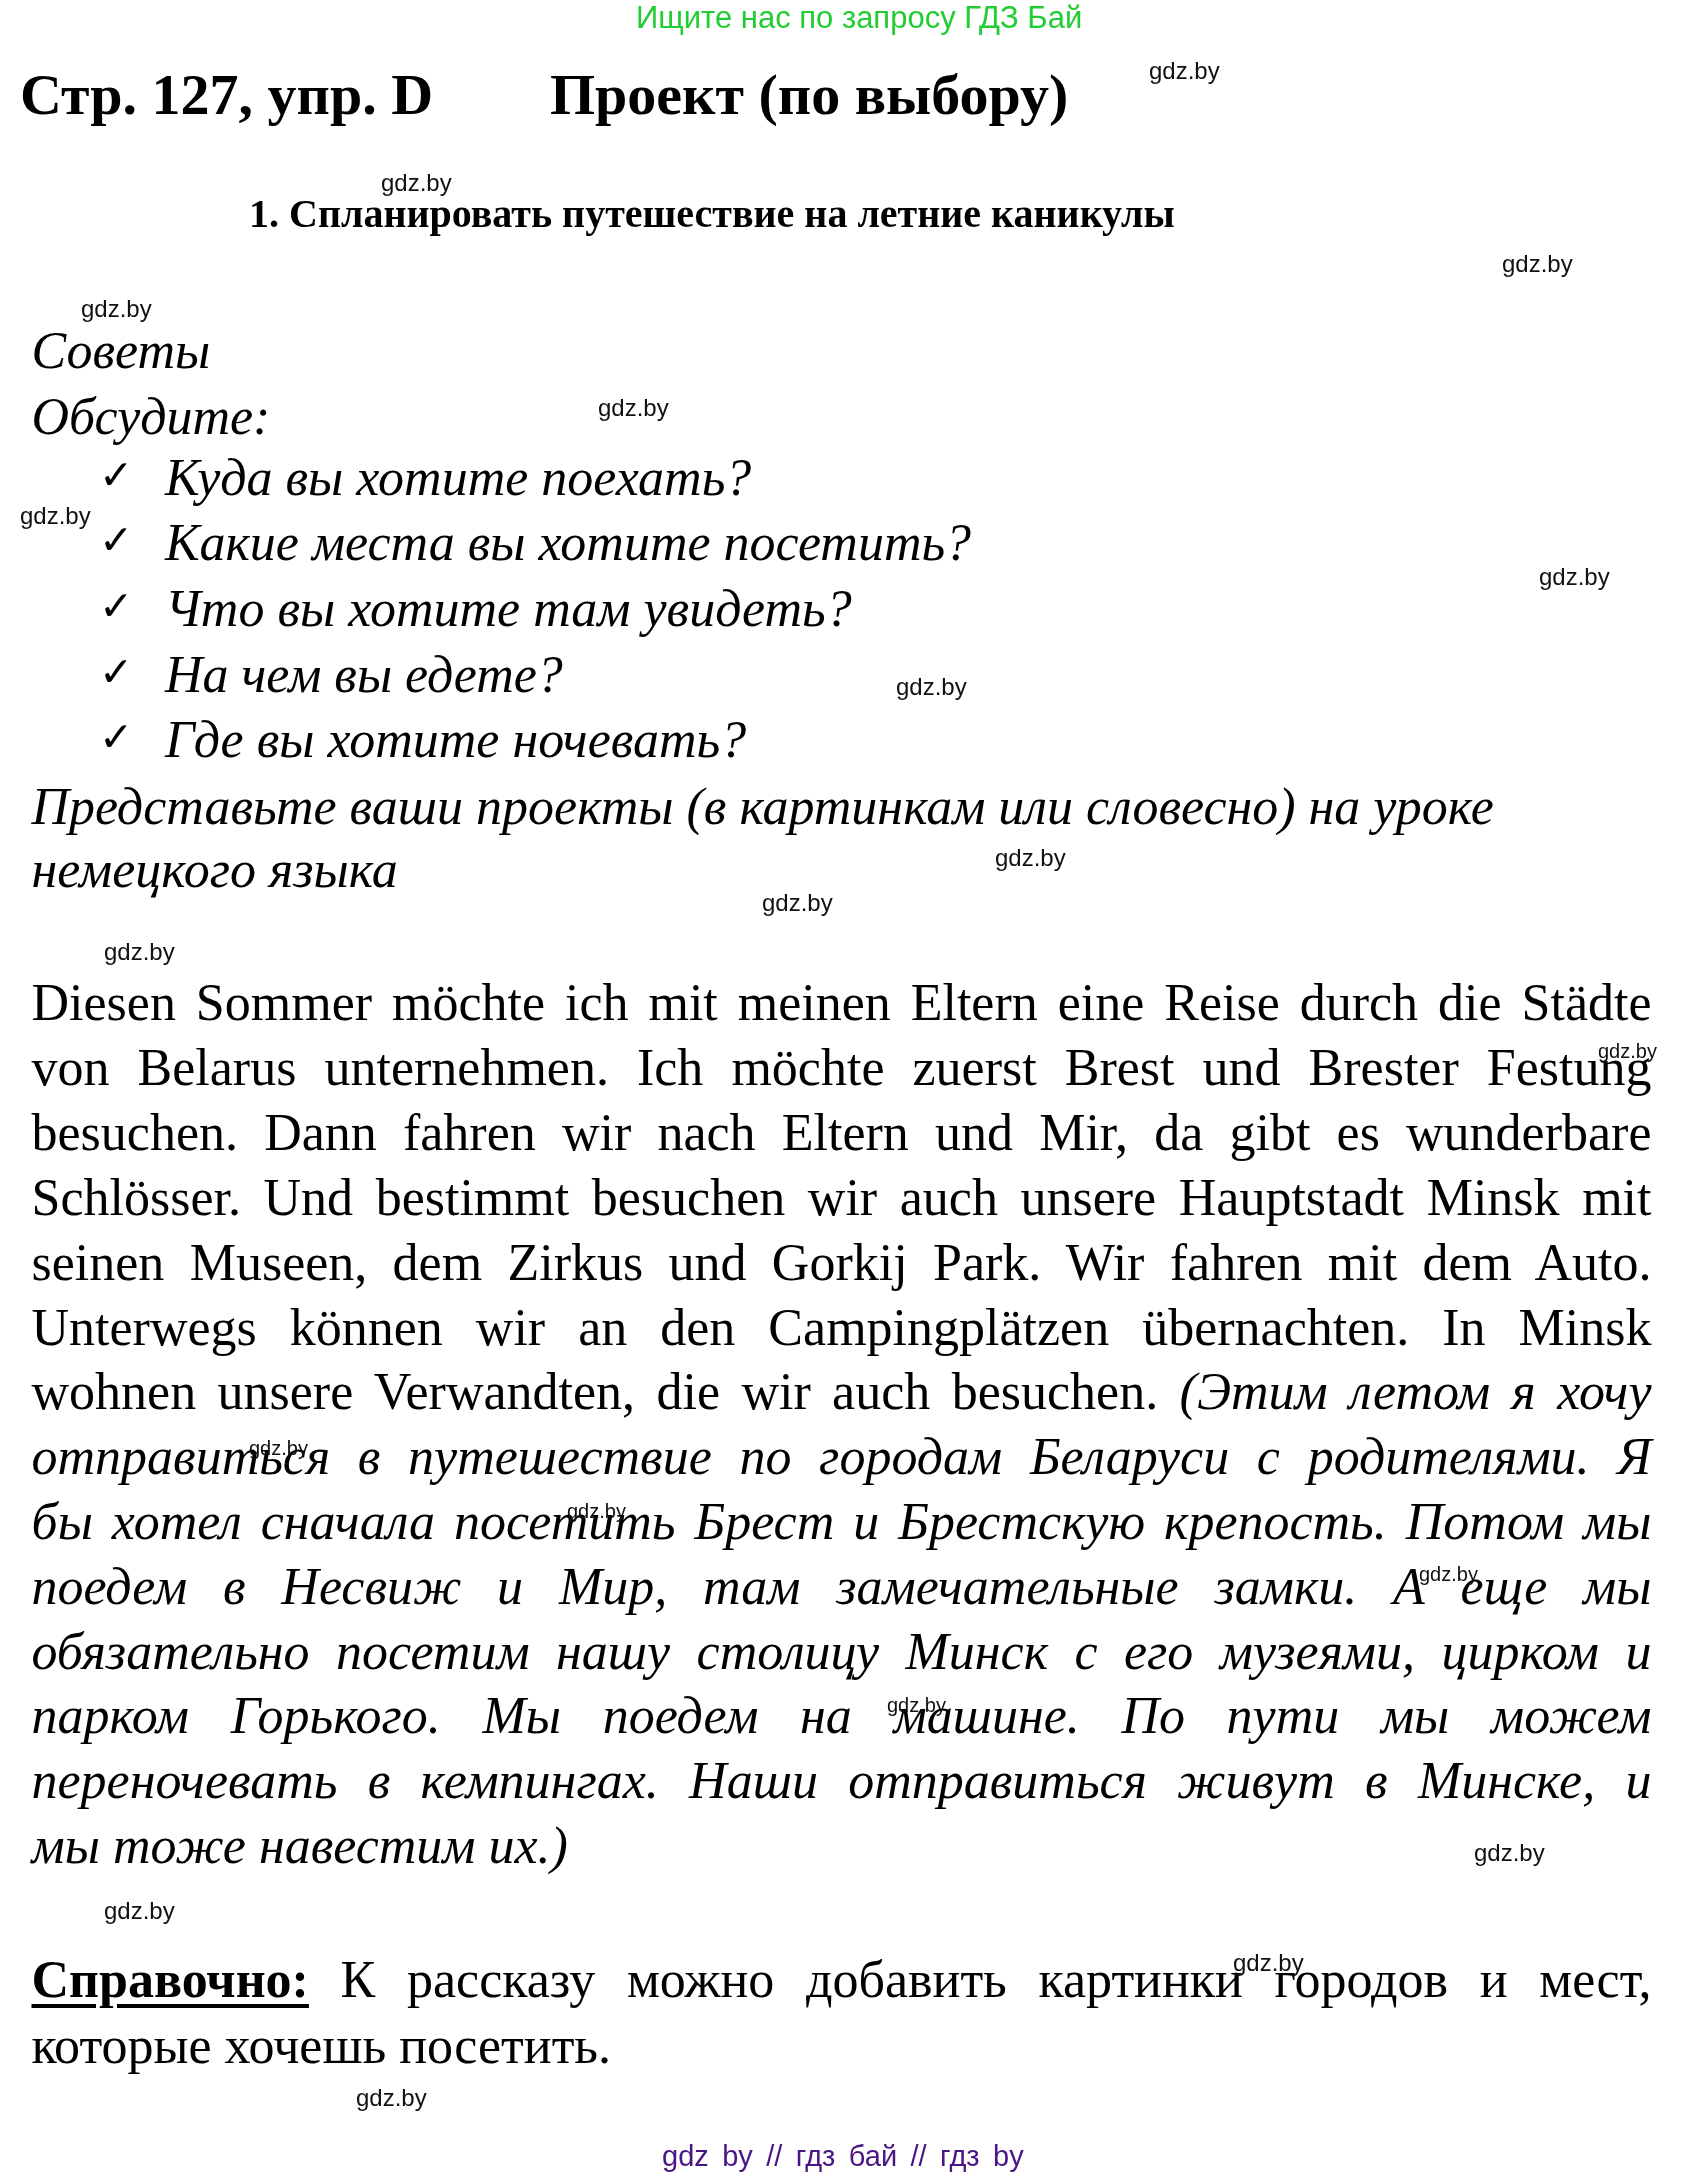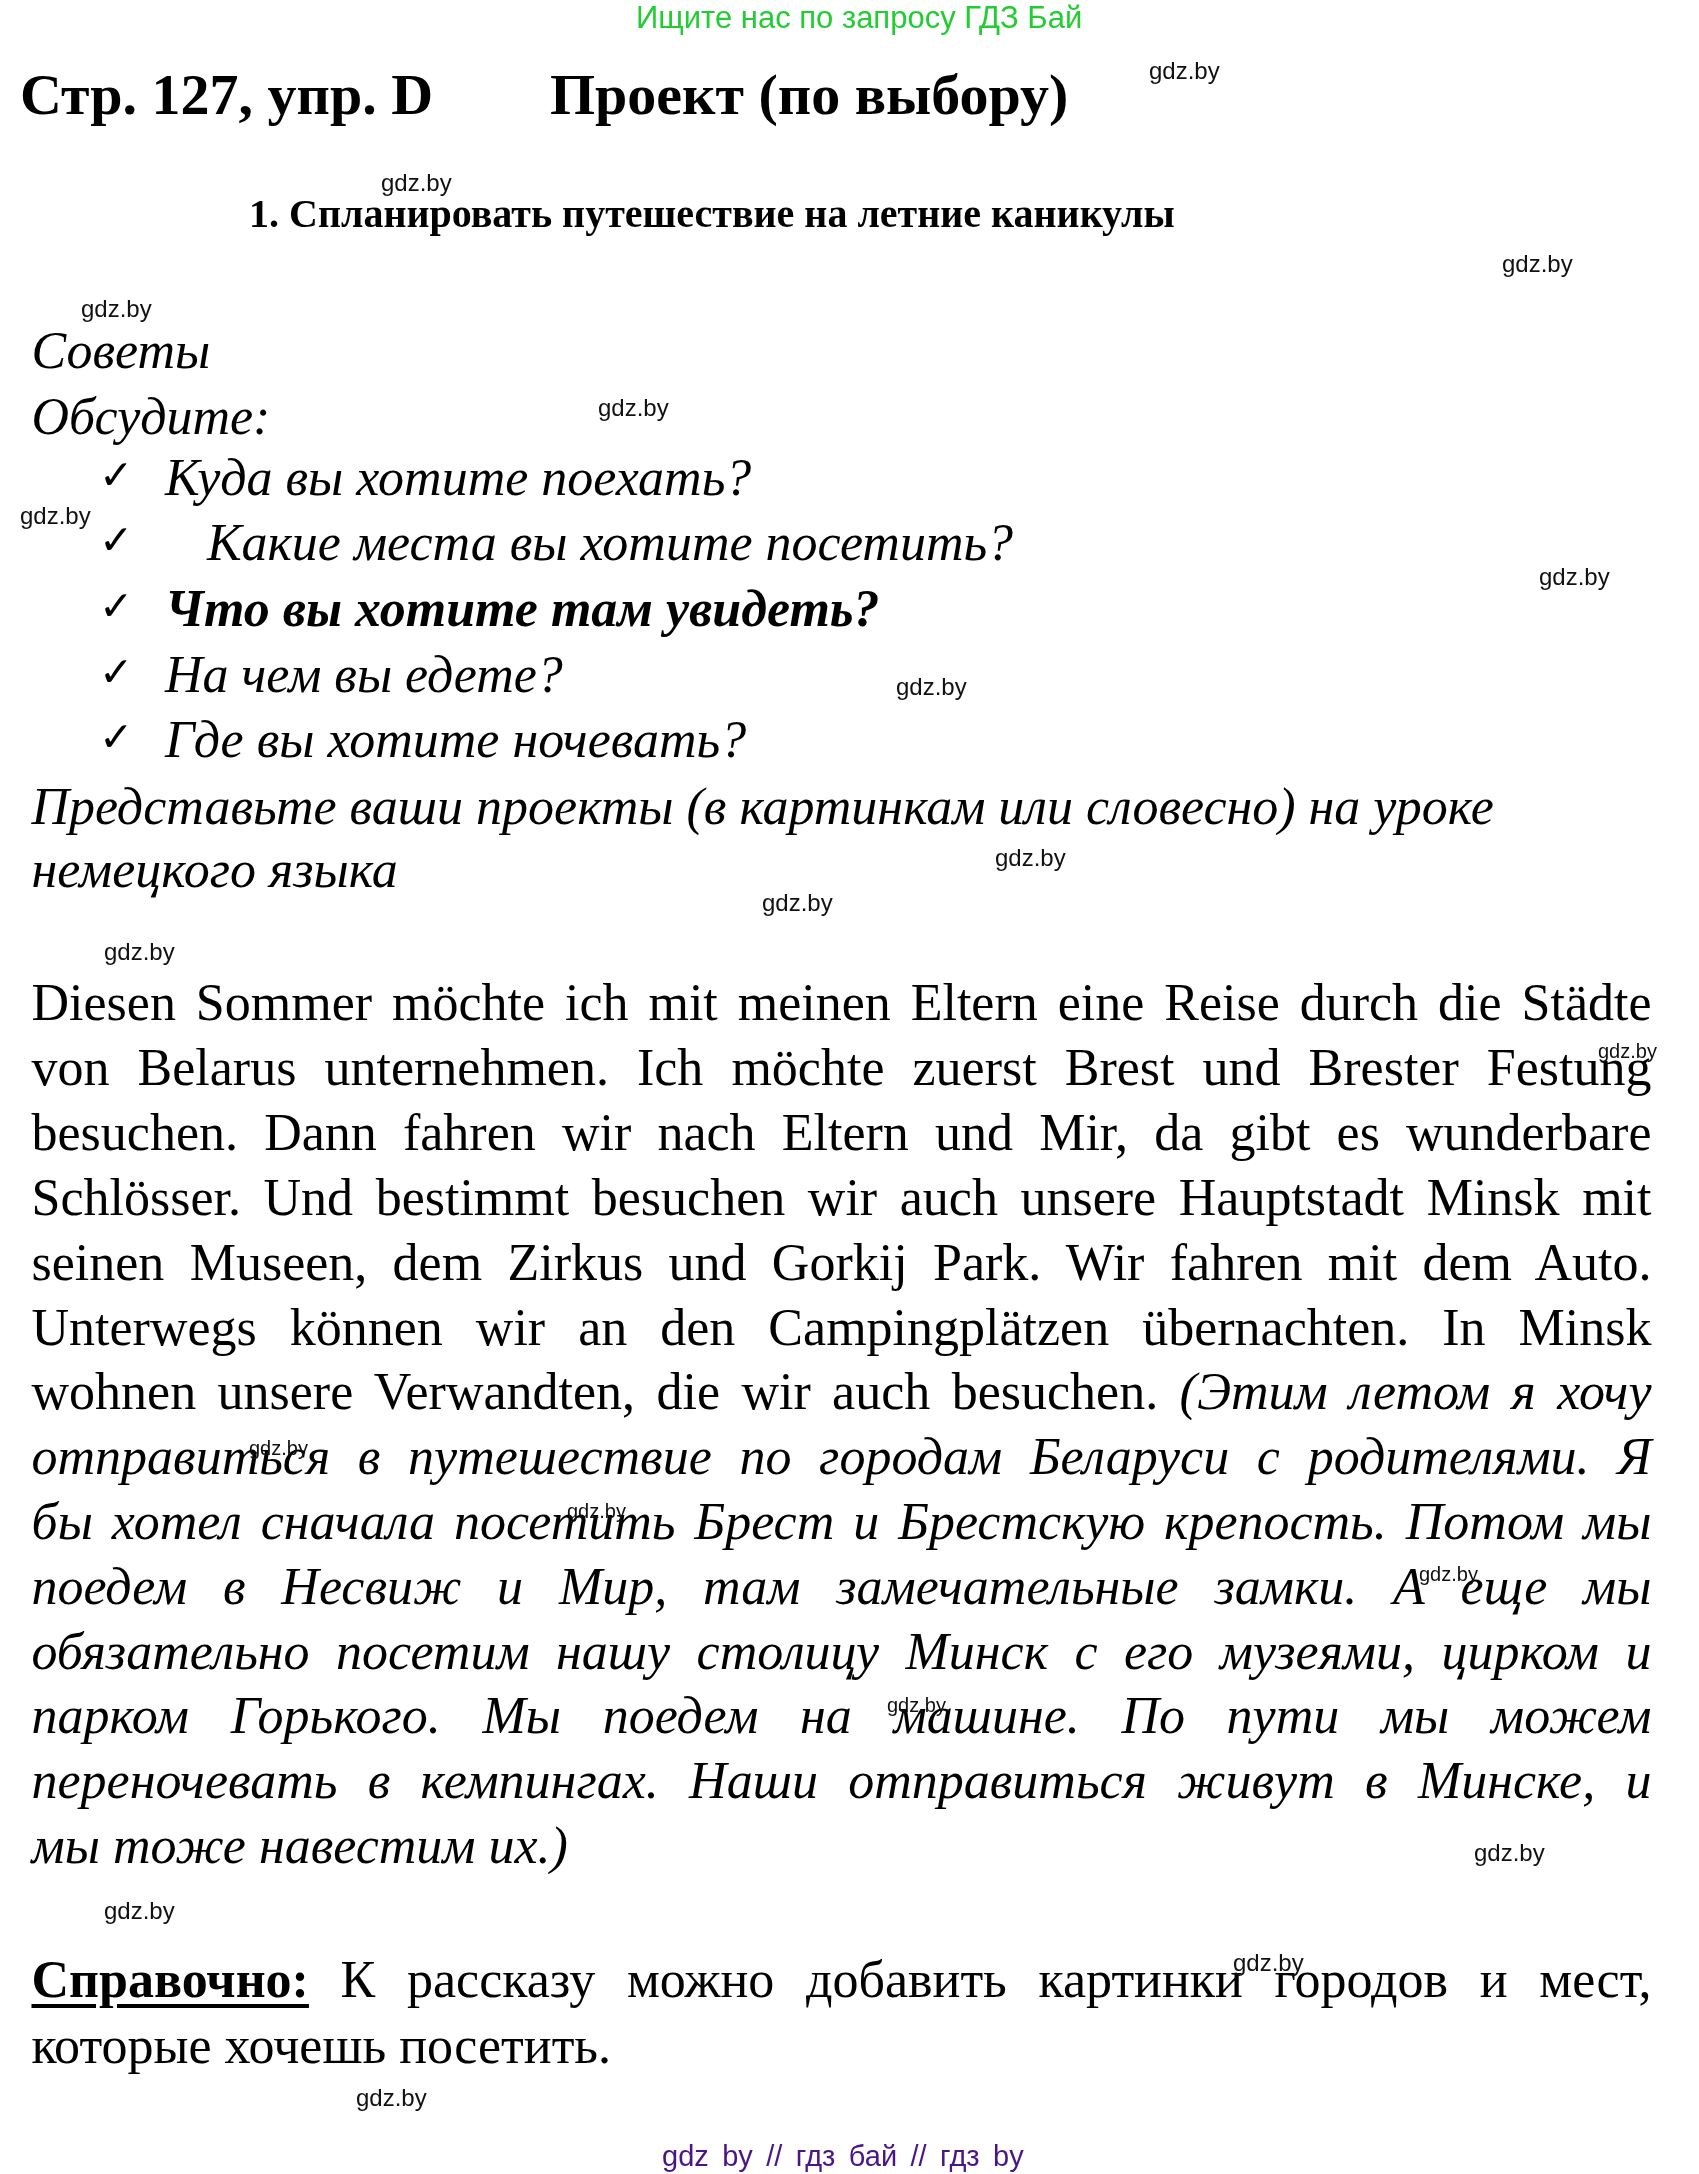--- a/index.html
+++ b/index.html
@@ -31,25 +31,25 @@
 
 <div class="abs serif ital body-line" style="top:325px;">Советы</div>
 <div class="abs serif ital body-line" style="top:391px;">Обсудите:</div>
 
 <div class="abs" style="left:99px; top:455px;">
   <span class="check">✓</span>
   <span class="serif ital" style="font-size:52px; position:absolute; left:66px; top:-2.7px;">Куда вы хотите поехать?</span>
 </div>
 <div class="abs" style="left:99px; top:520px;">
   <span class="check">✓</span>
-  <span class="serif ital" style="font-size:52px; position:absolute; left:66px; top:-2.7px;margin-left:42px;">Какие места вы хотите посетить?</span>
+  <span class="serif ital" style="font-size:52px; position:absolute; left:66px; top:-2.7px;">Какие места вы хотите посетить?</span>
 </div>
 <div class="abs" style="left:99px; top:586px;">
   <span class="check">✓</span>
-  <span class="serif ital" style="font-size:52px; position:absolute; left:66px; top:-2.7px;font-weight:bold;">Что вы хотите там увидеть?</span>
+  <span class="serif ital" style="font-size:52px; position:absolute; left:66px; top:-2.7px;">Что вы хотите там увидеть?</span>
 </div>
 <div class="abs" style="left:99px; top:652px;">
   <span class="check">✓</span>
   <span class="serif ital" style="font-size:52px; position:absolute; left:66px; top:-2.7px;">На чем вы едете?</span>
 </div>
 <div class="abs" style="left:99px; top:717px;">
   <span class="check">✓</span>
   <span class="serif ital" style="font-size:52px; position:absolute; left:66px; top:-2.7px;">Где вы хотите ночевать?</span>
 </div>
 

